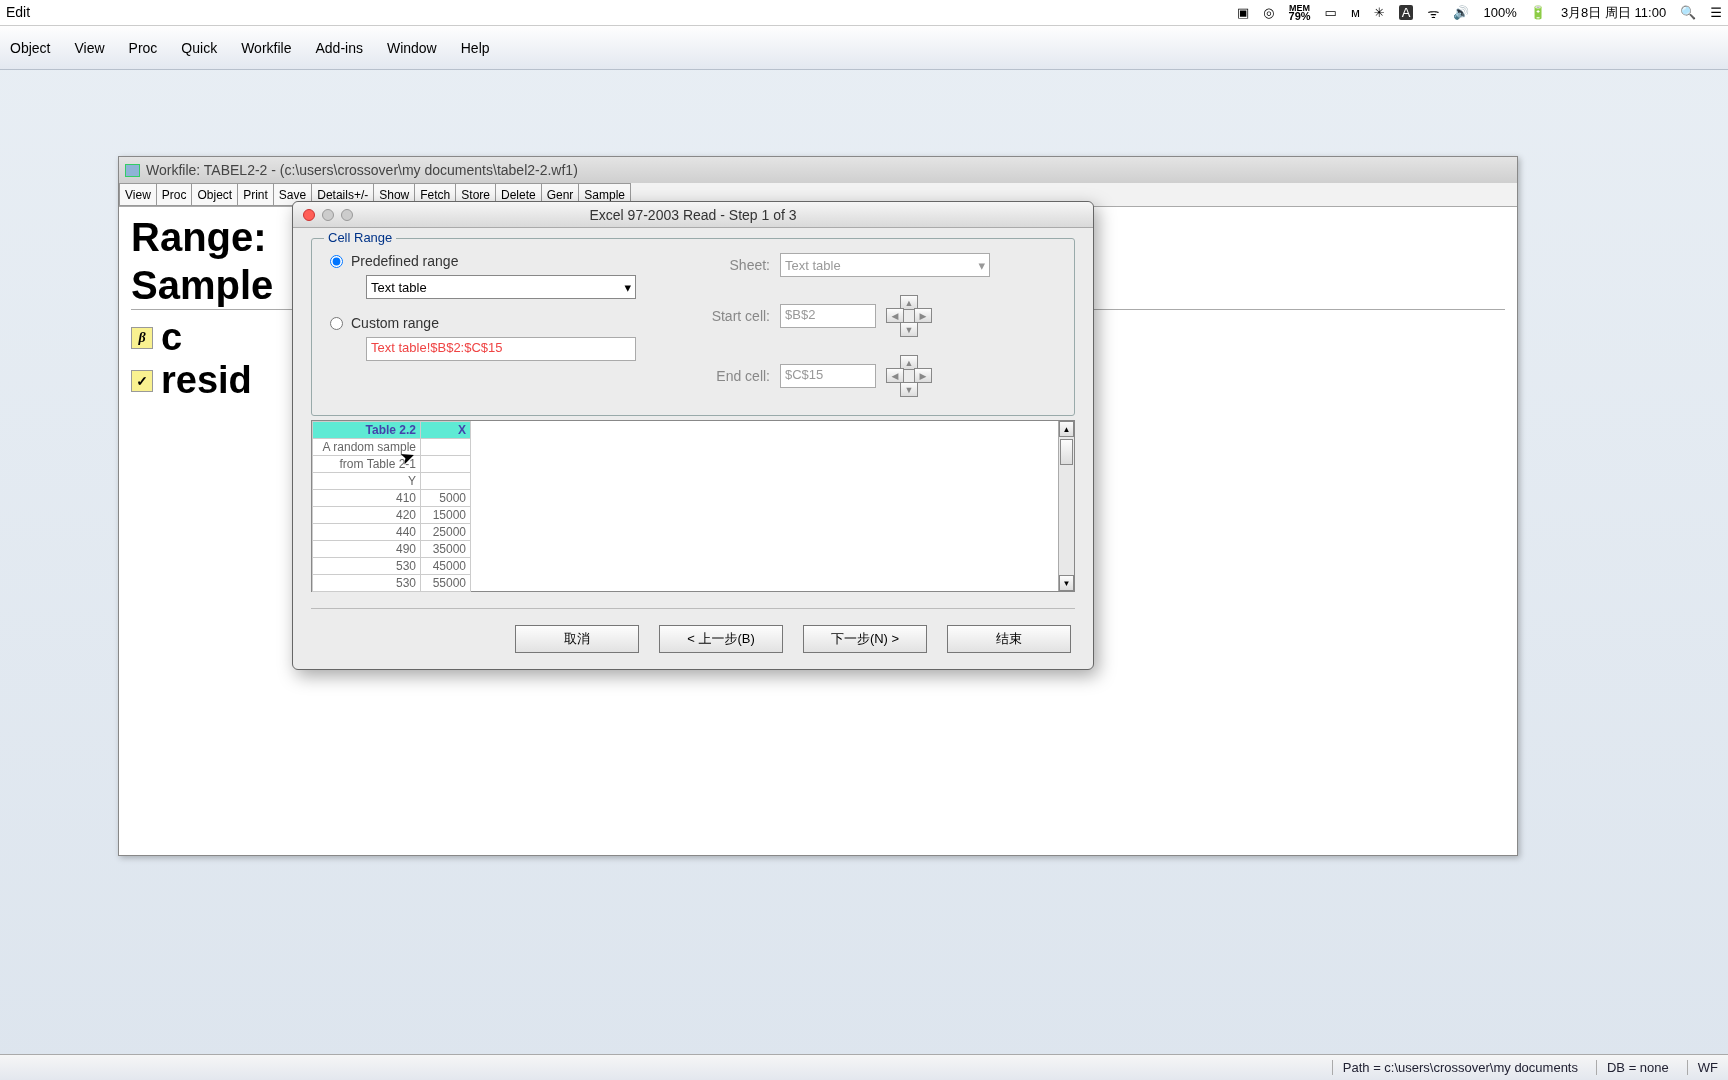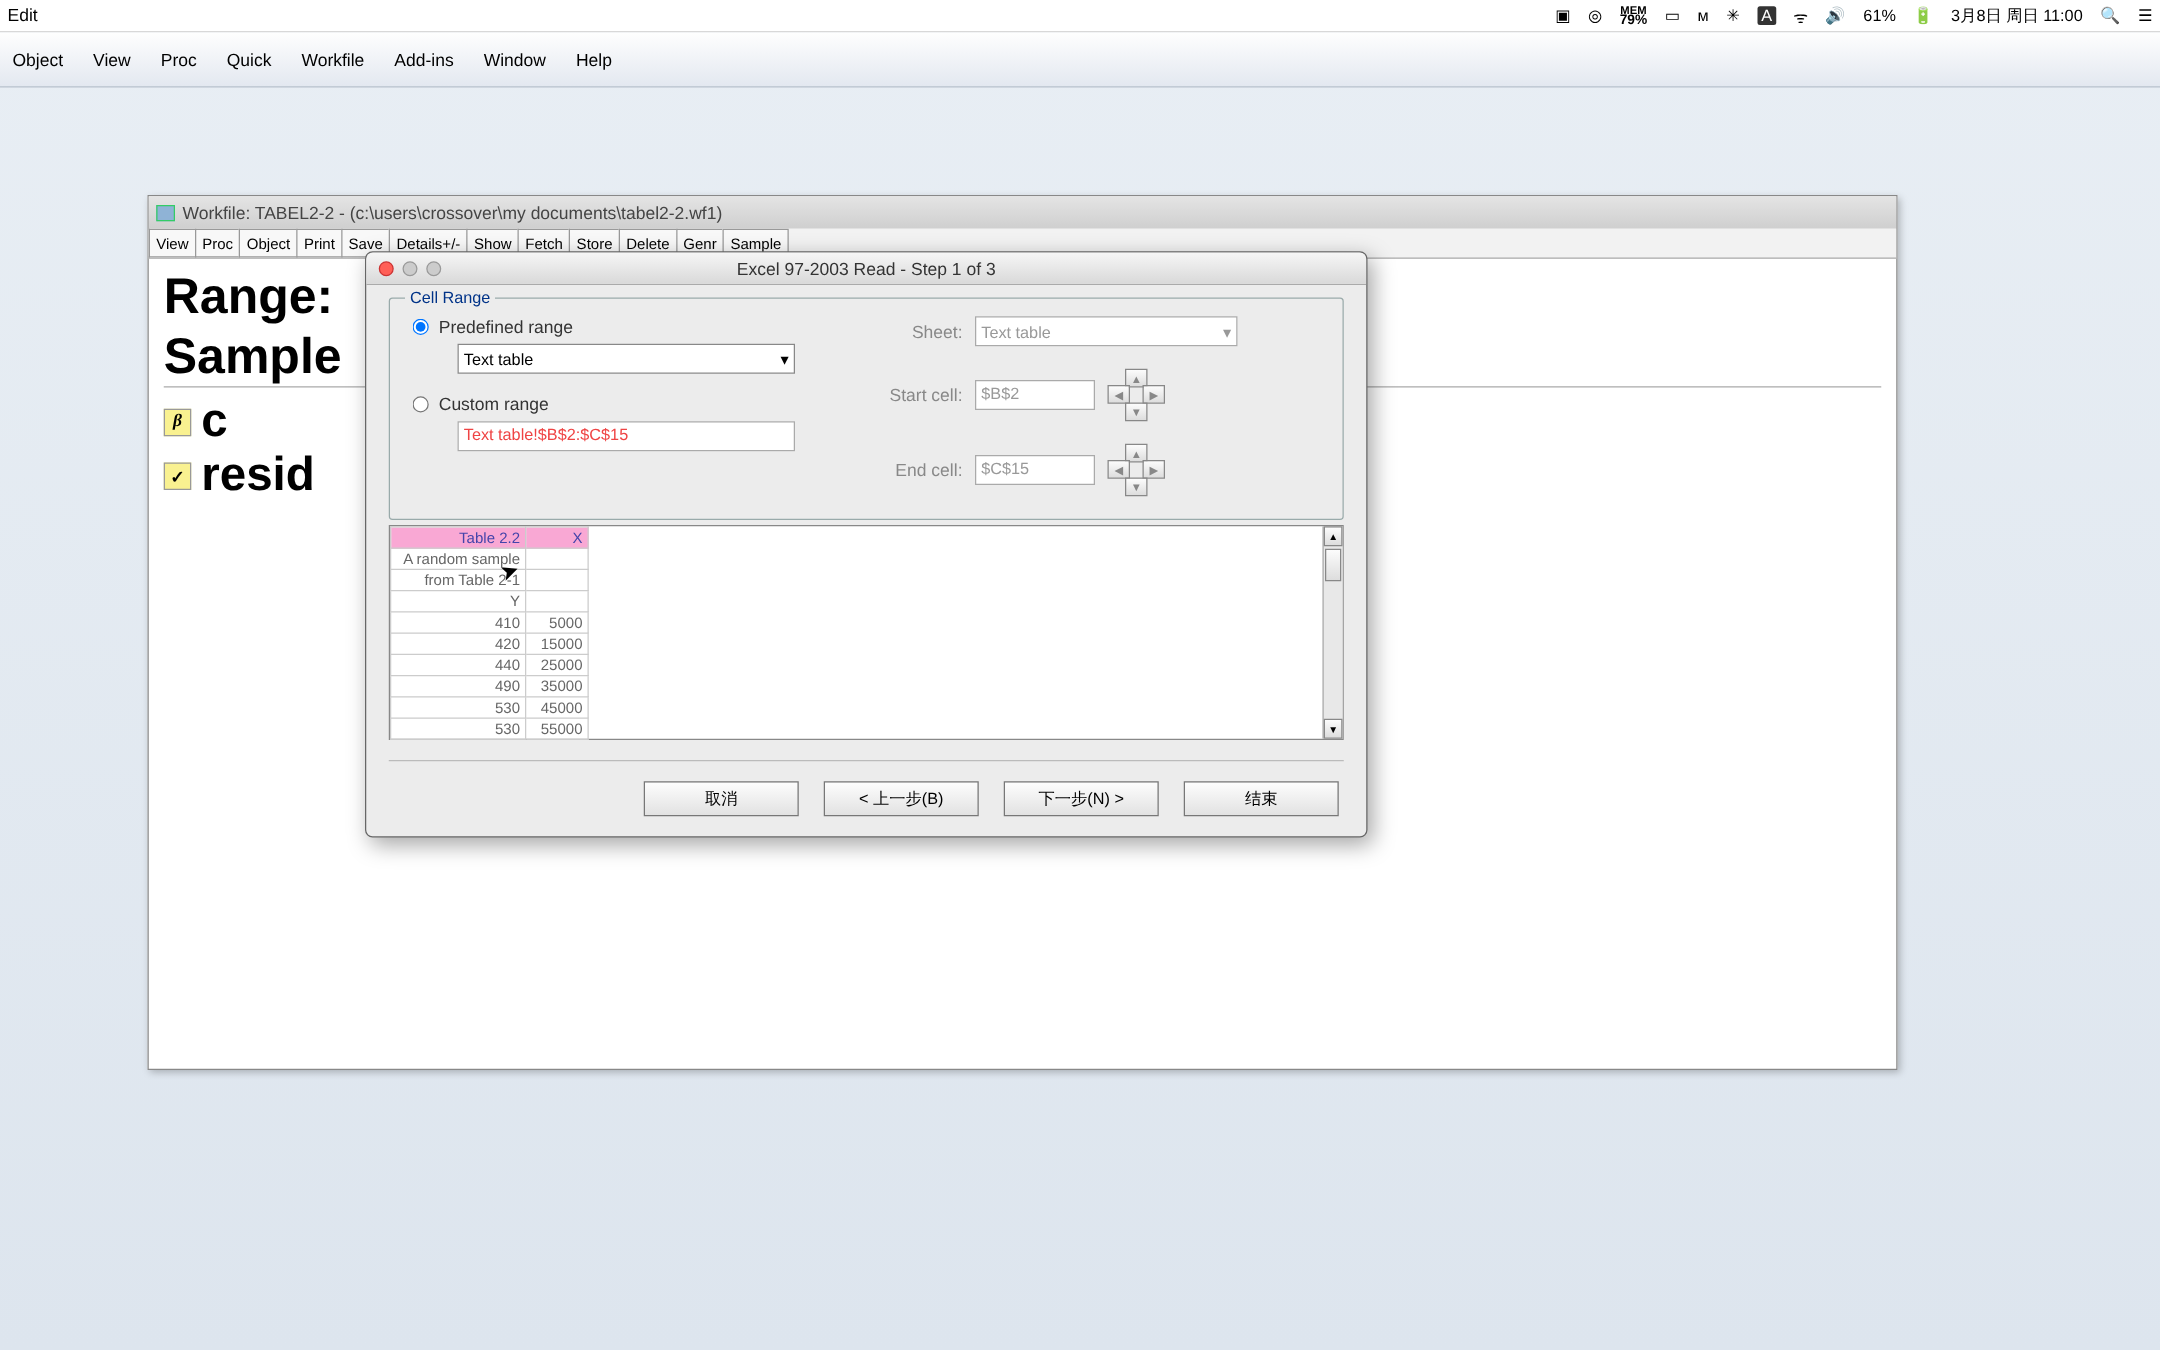--- a/index.html
+++ b/index.html
@@ -55,21 +55,21 @@
   .n.up { top:0; left:14px; }
   .n.down { bottom:0; left:14px; }
   .n.left { top:13px; left:0; }
   .n.right { top:13px; right:0; }
 
   .preview { border: 1px solid #888; background: #fff; height: 172px; display: flex; }
   .preview table { border-collapse: collapse; font-size: 12px; color: #666; }
   .preview td { border: 1px solid #ccc; padding: 0 4px; text-align: right; height: 17px; }
   .preview td:first-child { width: 108px; }
   .preview td:nth-child(2) { width: 50px; }
-  .preview .hdr td { background:#f9a8d4; color:#44a; text-align:right; }
+  .preview .hdr td { background:#5eead4; color:#44a; text-align:right;font-weight:bold; }
   .scrollbar { margin-left: auto; width: 16px; background: #e8e8e8; border-left:1px solid #aaa; position:relative; }
   .sb-up,.sb-down { height: 16px; background: linear-gradient(#fcfcfc,#ddd); border:1px solid #888; font-size:8px; display:flex; align-items:center; justify-content:center; }
   .sb-down { position:absolute; bottom:0; left:0; right:0; }
   .sb-thumb { position:absolute; top:18px; left:1px; right:1px; height:26px; background: linear-gradient(#fcfcfc,#ddd); border:1px solid #888; }
 
   .dlg-hr { border: none; border-top: 1px solid #bbb; margin: 16px 0; }
   .dlg-buttons { display: flex; gap: 20px; justify-content: flex-end; padding-right: 4px; }
   .dlg-buttons button { width: 124px; height: 28px; background: linear-gradient(#fdfdfd,#e2e2e2); border: 1px solid #777; font-size: 13px; }
 
   
@@ -93,21 +93,21 @@
     <span class="mem-badge">
       <span>MEM</span>
       <span class="pct">79%</span>
     </span>
     <span>▭</span>
     <span>ᴍ</span>
     <span>✳</span>
     <span style="background:#333;color:#fff;padding:0 3px;border-radius:2px;">A</span>
     <span>ᯤ</span>
     <span>🔊</span>
-    <span>61%</span>
+    <span>100%</span>
     <span>🔋</span>
     <span>3月8日 周日 11:00</span>
     <span>🔍</span>
     <span>☰</span>
   </div>
 </div>
 
 <div class="app">
   <div class="app-menubar">
     <span>Object</span>
@@ -275,13 +275,18 @@
         <button>取消</button>
         <button>&lt; 上一步(B)</button>
         <button>下一步(N) &gt;</button>
         <button>结束</button>
       </div>
     </div>
   </div>
 
   <div class="cursor">➤</div>
 
+  <div class="statusbar">
+    <span>Path = c:\users\crossover\my documents</span>
+    <span>DB = none</span>
+    <span>WF</span>
+  </div>
 </div>
 
 </body></html>

